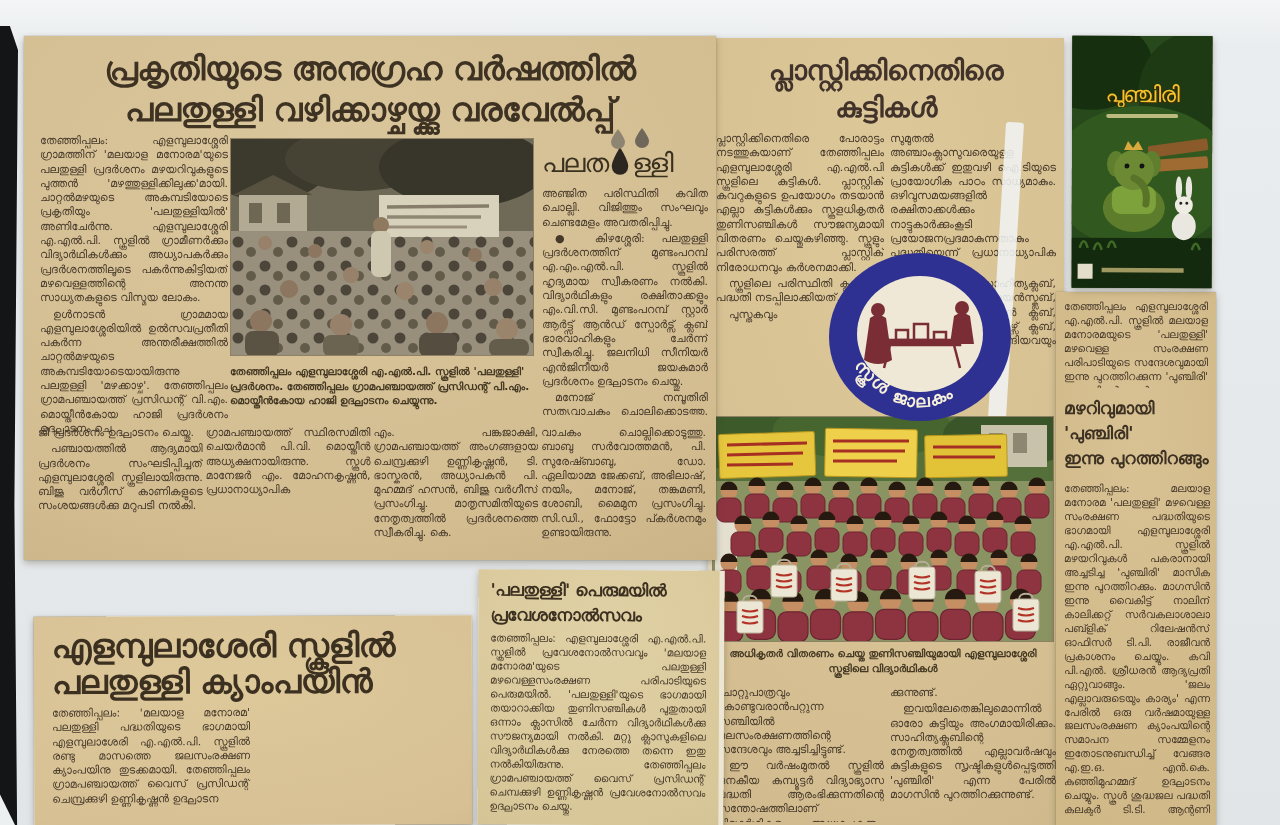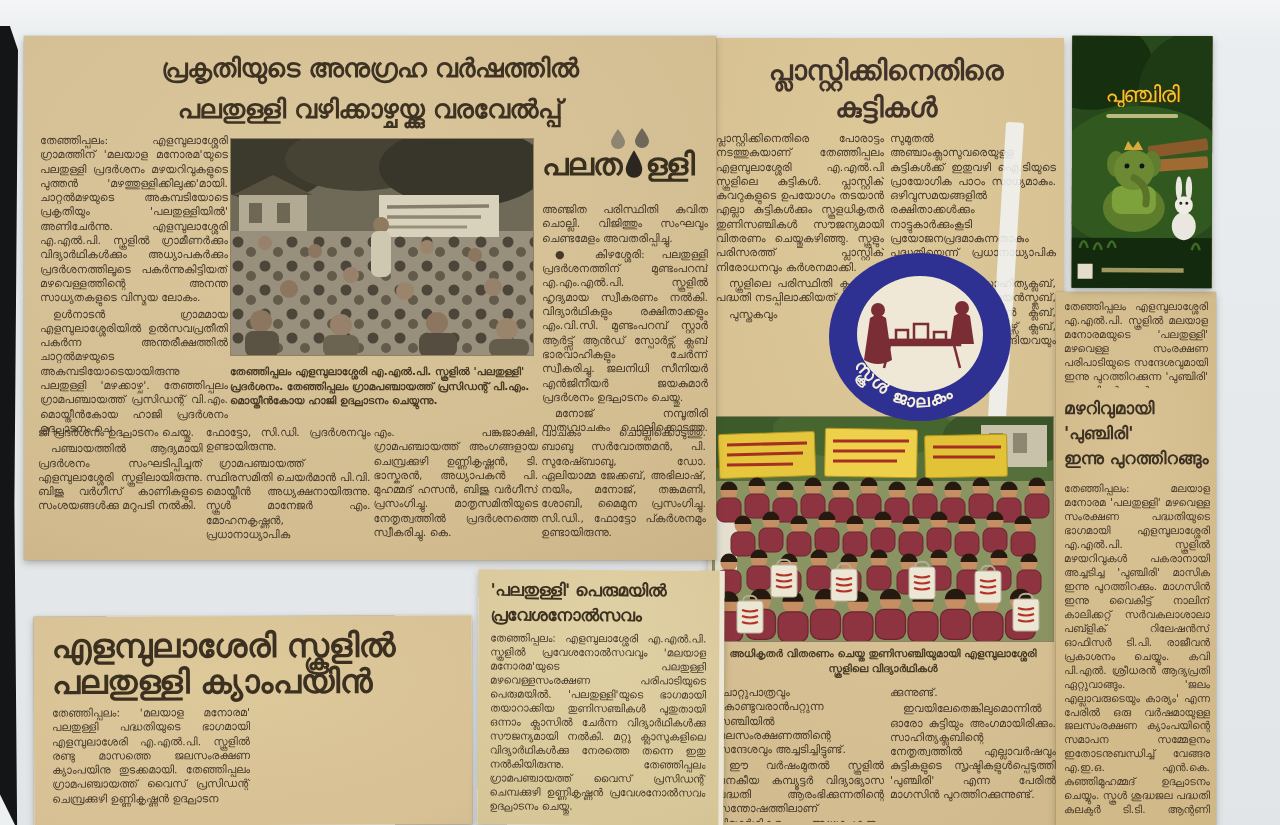--- a/index.html
+++ b/index.html
@@ -10,31 +10,31 @@
     clip-path:polygon(0 0,55% 0,100% 3%,80% 60%,95% 100%,0 100%)}
   .corner-wedge{position:absolute;left:0;top:786px;width:15px;height:39px;background:#edf0f1;
     clip-path:polygon(0 100%,100% 100%,0 22%)}
   .clip{position:absolute;color:#46392a;overflow:hidden;box-shadow:0 3px 7px rgba(70,60,40,.35),0 0 1px rgba(90,75,50,.5)}
   .paper1{background:radial-gradient(120% 110% at 42% 28%,#dbc79d 0%,#d2bc90 62%,#c4ac7d 100%)}
   .paper2{background:radial-gradient(130% 120% at 50% 20%,#ddc899 0%,#d5bf92 60%,#c8b184 100%)}
   .paper3{background:radial-gradient(140% 120% at 50% 30%,#d8c193 0%,#cfb786 70%,#c2a877 100%)}
   .paper4{background:radial-gradient(130% 120% at 45% 30%,#dec99b 0%,#d6c094 65%,#cab283 100%)}
   .paper5{background:radial-gradient(130% 120% at 50% 25%,#e0d1a6 0%,#d7c697 65%,#cdbb8c 100%)}
   .hl{font-weight:700;color:#3e3223;text-align:center;white-space:nowrap;letter-spacing:-.5px}
-  #clip-main .hl{font-size:26px;line-height:41px}
+  #clip-main .hl{font-size:33px;line-height:41px}
   #clip-plastic .hl{font-size:28px;line-height:37px;color:#41332a}
   .bodytxt{font-size:11px;line-height:1.3;text-align:justify;overflow-wrap:anywhere;overflow:hidden}
   .bodytxt p+p{margin-top:2px;text-indent:13px}
   .abs{position:absolute}
   .photo-frame{border:1px solid #8f8166;overflow:hidden}
   .photo-frame svg{display:block}
   .caption{font-size:10.5px;font-weight:700;line-height:1.4;color:#443823;overflow:hidden}
   .cols4{display:flex;gap:3px}
   .cols4>div{flex:1 1 0}
-  .pt-logo{position:relative;padding-top:16px;font-weight:700;font-size:31px;color:#39301f;white-space:nowrap;letter-spacing:-1px}
+  .pt-logo{position:relative;padding-top:16px;font-weight:400;font-size:26px;color:#39301f;white-space:nowrap;letter-spacing:-1px}
   .pt-logo .bigdrop{vertical-align:-6px;margin:0 1px}
   .pt-logo .drops{position:absolute;top:-2px;left:66px}
   .crease{position:absolute;background:rgba(240,242,243,.88);transform:rotate(3.5deg);border-radius:3px}
   .subhead{font-weight:700;font-size:17px;line-height:25px;color:#3c3122;white-space:nowrap;overflow:hidden}
   .cover-title{position:absolute;top:46px;left:0;width:100%;text-align:center;font-weight:400;font-size:22px;
     color:#f2c52e;text-shadow:1px 1px 0 #4a3300,-1px 0 0 #2c2000;letter-spacing:-1px;white-space:nowrap;overflow:hidden}
   .cover-subdash{position:absolute;top:78px;left:34px;width:72px;height:4px;background:rgba(235,220,160,.75);border-radius:2px}
   #clip-campaign .hl{font-size:33px;line-height:36px;text-align:left;color:#3c3020}
   #clip-pravesh .hl{font-size:17px;line-height:25px;text-align:left;color:#3c3020}
   .small-body{font-size:10.6px;line-height:1.32;text-align:justify;overflow-wrap:anywhere;overflow:hidden}
@@ -103,36 +103,35 @@
     <div class="abs" style="left:518px;top:94px;width:166px;height:302px">
       <div class="pt-logo">
         <svg class="drops" width="52" height="24" viewBox="0 0 52 24">
           <path d="M10 1 C10 1 3 10 3 14 a7 7 0 0 0 14 0 C17 10 10 1 10 1Z" fill="#8d8571"></path>
           <path d="M34 0 C34 0 27 9 27 13 a7 7 0 0 0 14 0 C41 9 34 0 34 0Z" fill="#6e675a"></path>
         </svg>
         <span>പലത</span><svg class="bigdrop" width="22" height="32" viewBox="0 0 24 34">
             <path d="M12 1 C12 1 3 15 3 22 a9 9 0 0 0 18 0 C21 15 12 1 12 1Z" fill="#2b2620"></path>
           </svg><span>ള്ളി</span>
       </div>
-      <div class="bodytxt" style="margin-top:20px;height:228px">
+      <div class="bodytxt" style="margin-top:8px;height:228px">
         <p>അഞ്ജിത പരിസ്ഥിതി കവിത ചൊല്ലി. വിജിത്തും സംഘവും ചെണ്ടമേളം അവതരിപ്പിച്ചു.</p>
         <p>● കിഴശ്ശേരി: പലതുള്ളി പ്രദർശനത്തിന് മുണ്ടംപറമ്പ് എ.എം.എൽ.പി. സ്കൂളിൽ ഹൃദ്യമായ സ്വീകരണം നൽകി. വിദ്യാർഥികളും രക്ഷിതാക്കളും എം.വി.സി. മുണ്ടംപറമ്പ് സ്റ്റാർ ആർട്ട്സ് ആൻഡ് സ്പോർട്സ് ക്ലബ് ഭാരവാഹികളും ചേർന്ന് സ്വീകരിച്ചു. ജലനിധി സീനിയർ എൻജിനീയർ ജയകുമാർ പ്രദർശനം ഉദ്ഘാടനം ചെയ്തു.</p>
         <p>മനോജ് നമ്പൂതിരി സത്യവാചകം ചൊല്ലിക്കൊടുത്തു. ബാ</p>
       </div>
     </div>
 
     <div class="abs caption" style="left:206px;top:328px;width:306px;height:58px">തേഞ്ഞിപ്പലം എളമ്പുലാശ്ശേരി എ.എൽ.പി. സ്കൂളിൽ 'പലതുള്ളി' പ്രദർശനം. തേഞ്ഞിപ്പലം ഗ്രാമപഞ്ചായത്ത് പ്രസിഡന്റ് പി.എം. മൊയ്തീൻകോയ ഹാജി ഉദ്ഘാടനം ചെയ്യുന്നു.</div>
 
     <div class="abs cols4" style="left:14px;top:390px;width:668px;height:126px">
       <div class="bodytxt">
         <p>ജി പ്രദർശനം ഉദ്ഘാടനം ചെയ്തു.</p>
         <p>പഞ്ചായത്തിൽ ആദ്യമായി പ്രദർശനം സംഘടിപ്പിച്ചത് എളമ്പുലാശ്ശേരി സ്കൂളിലായിരുന്നു. ബിജു വർഗീസ് കാണികളുടെ സംശയങ്ങൾക്കു മറുപടി നൽകി.</p>
       </div>
       <div class="bodytxt">
-        <p>ഫോട്ടോ, സി.ഡി. പ്രദർശനവും ഉണ്ടായിരുന്നു.</p>
         <p>ഗ്രാമപഞ്ചായത്ത് സ്ഥിരസമിതി ചെയർമാൻ പി.വി. മൊയ്തീൻ അധ്യക്ഷനായിരുന്നു. സ്കൂൾ മാനേജർ എം. മോഹനകൃഷ്ണൻ, പ്രധാനാധ്യാപിക</p>
       </div>
       <div class="bodytxt">
         <p>എം. പങ്കജാക്ഷി, ഗ്രാമപഞ്ചായത്ത് അംഗങ്ങളായ ചെമ്പ്രക്കുഴി ഉണ്ണികൃഷ്ണൻ, ടി. ഭാസ്കരൻ, അധ്യാപകൻ പി. മുഹമ്മദ് ഹസൻ, ബിജു വർഗീസ് പ്രസംഗിച്ചു. മാതൃസമിതിയുടെ നേതൃത്വത്തിൽ പ്രദർശനത്തെ സ്വീകരിച്ചു. കെ.</p>
       </div>
       <div class="bodytxt">
         <p>വാചകം ചൊല്ലിക്കൊടുത്തു. ബാബു സർവോത്തമൻ, പി. സുരേഷ്ബാബു, ഡോ. ഏലിയാമ്മ ജേക്കബ്, അഭിലാഷ്, നയിം, മനോജ്, തങ്കമണി, ശോബി, മൈമുന പ്രസംഗിച്ചു. സി.ഡി., ഫോട്ടോ പ്കർശനമും ഉണ്ടായിരുന്നു.</p>
       </div>
     </div>
   </article>

